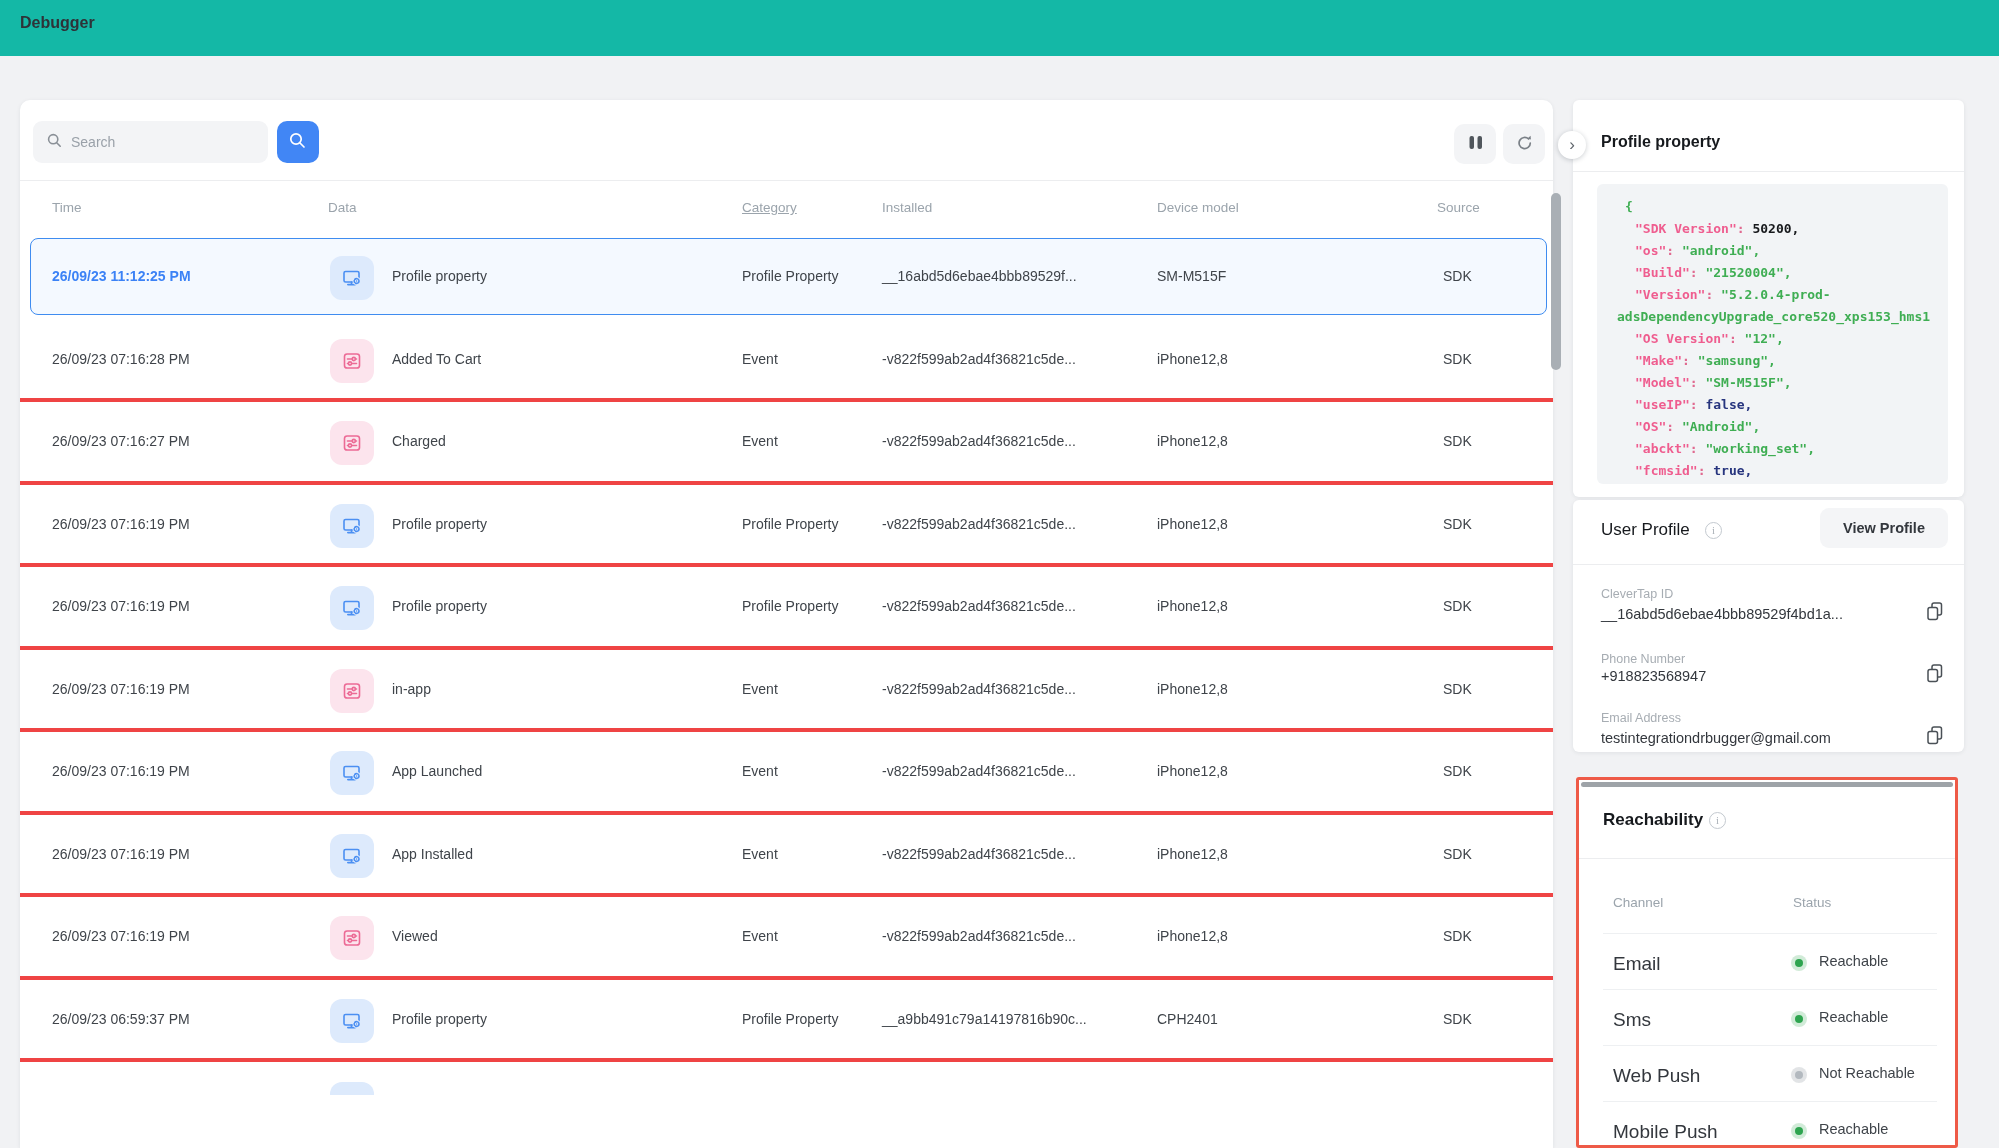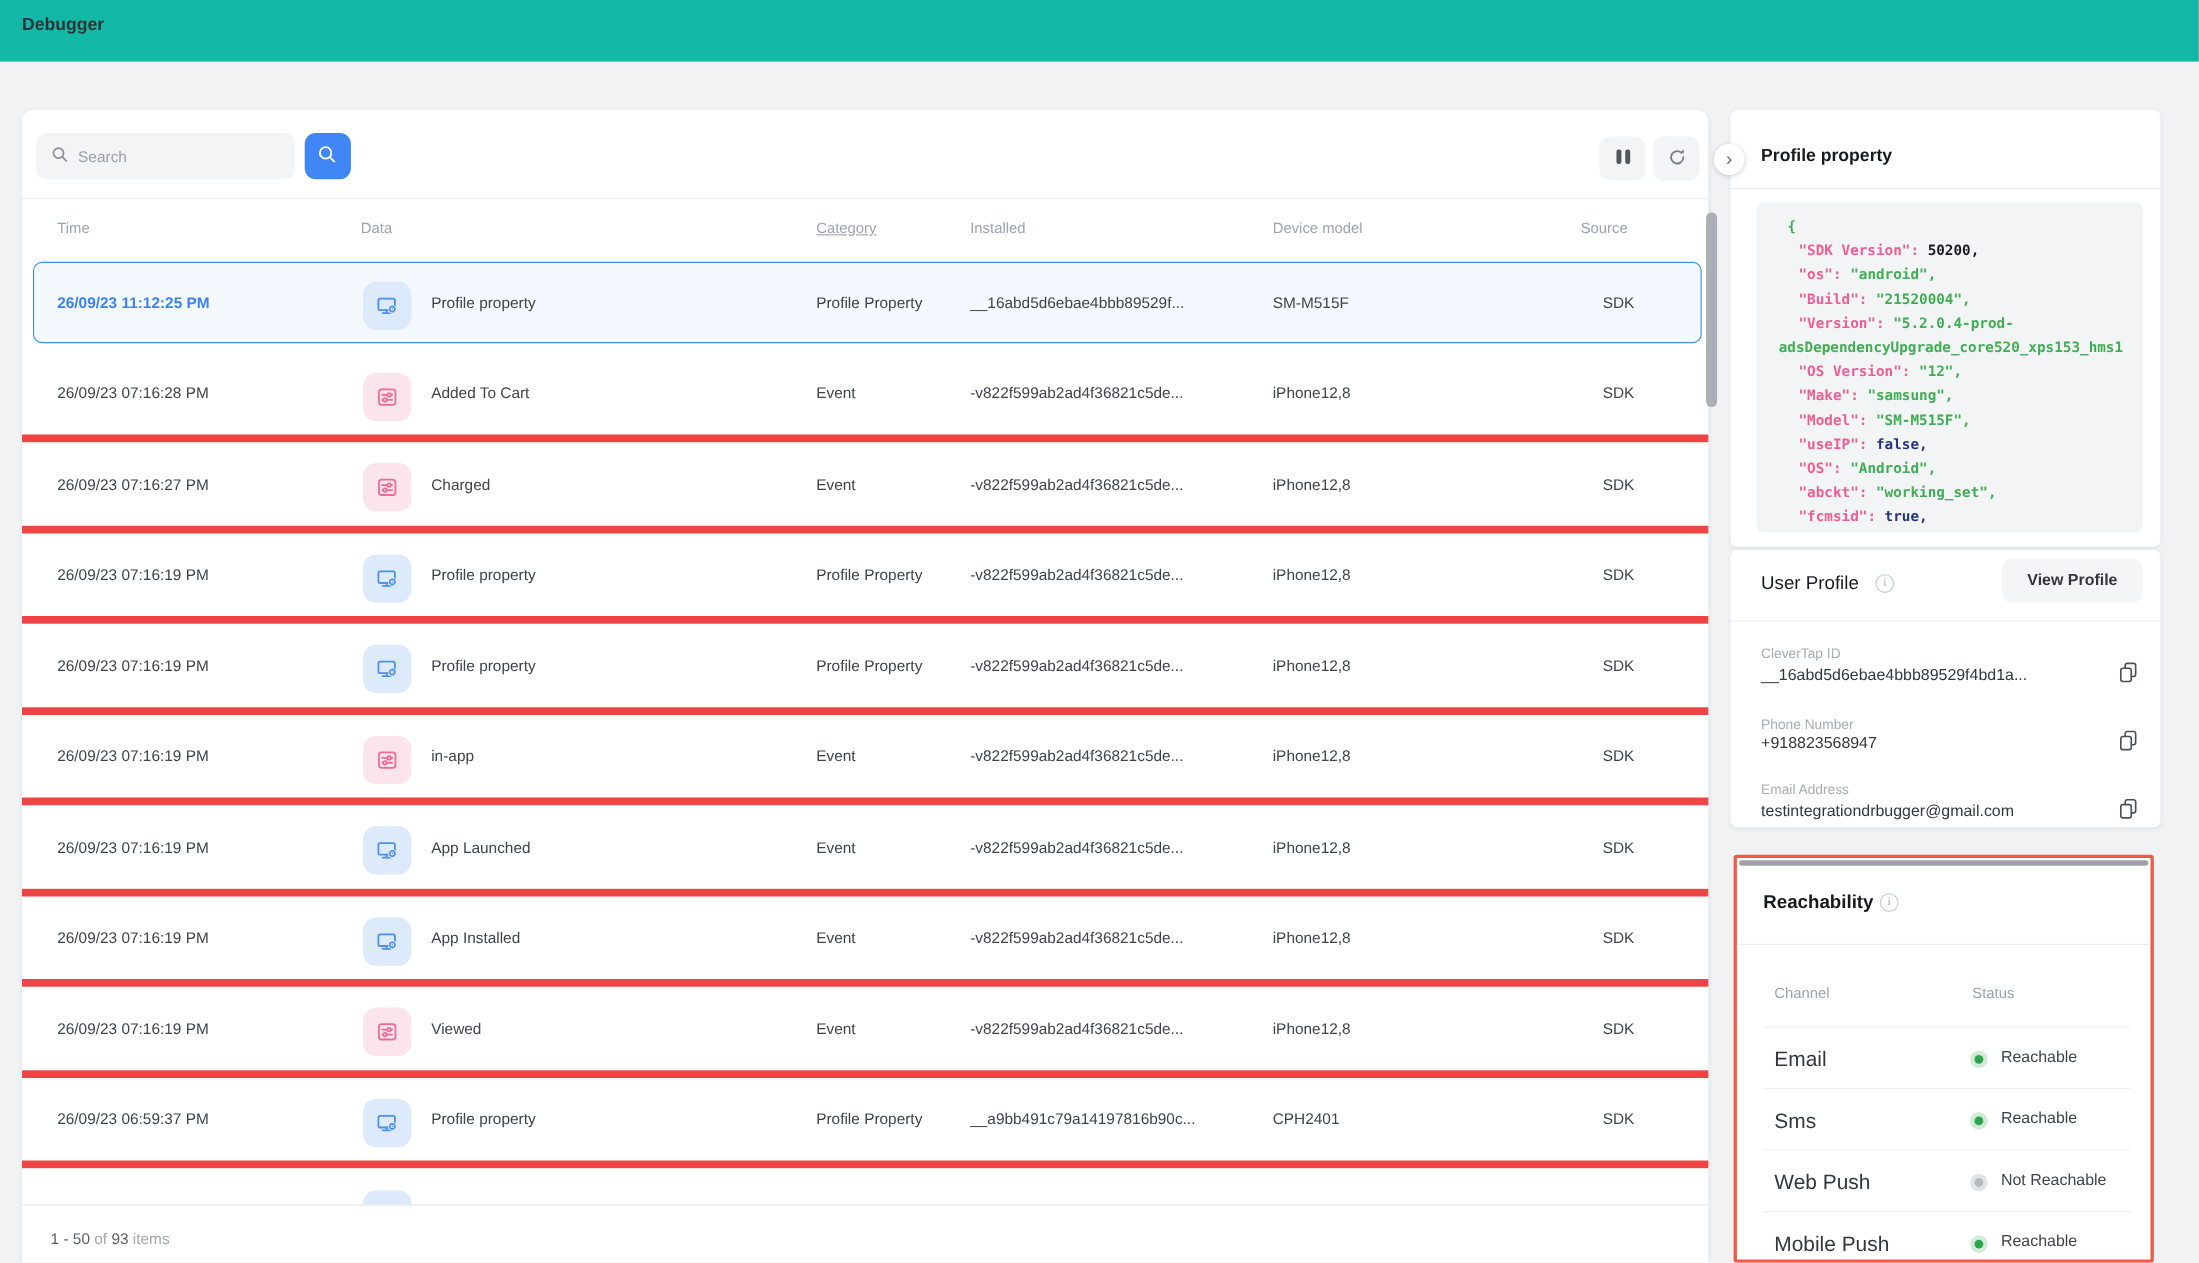--- a/index.html
+++ b/index.html
@@ -20,24 +20,24 @@
   .search-wrap input { border:none; outline:none; background:transparent; font-family:"Liberation Sans",sans-serif; font-size:14px; color:#3f444a; margin-left:9px; width:180px; }
   .search-wrap input::placeholder { color:#9aa1a9; }
   .search-btn { position:absolute; left:257px; top:21px; width:42px; height:42px; background:#4186f5; border:none; border-radius:10px; display:flex; align-items:center; justify-content:center; cursor:pointer; }
   .tool-btn { position:absolute; top:24px; width:42px; height:40px; background:#f3f4f6; border:none; border-radius:10px; display:flex; align-items:center; justify-content:center; cursor:pointer; }
   #pause-btn { left:1434px; }
   #refresh-btn { left:1483px; }
 
   .thead { position:absolute; left:0; top:81px; width:100%; height:56px; }
   .thead span { position:absolute; top:19px; font-size:13.5px; color:#9ba4ac; }
   .rows { position:absolute; left:0; top:137px; width:100%; }
-  .row { position:relative; height:82.5px; border-bottom:7px solid #ef4444; cursor:pointer; }
+  .row { position:relative; height:82.5px; border-bottom:4px solid #ef4444; cursor:pointer; }
   .row .cell { position:absolute; top:50%; transform:translateY(-50%); font-size:14px; color:#3f444a; white-space:nowrap; }
   .c-time { left:32px; } .c-name { left:372px; font-size:14.5px; }
-  .c-cat { left:722px; } .c-id { left:862px; } .c-dev { left:1137px; } .c-src { left:1423px;margin-left:14px; }
+  .c-cat { left:722px; } .c-id { left:862px; } .c-dev { left:1137px; } .c-src { left:1423px; }
   .h-time { left:32px; } .h-data { left:308px; } .h-cat { left:722px;text-decoration:underline; } .h-id { left:862px; } .h-dev { left:1137px; } .h-src { left:1417px; }
 
   .evicon { position:absolute; left:310px; top:19px; width:44px; height:44px; border-radius:12px; display:flex; align-items:center; justify-content:center; }
   .evicon.blue { background:#ddeafc; }
   .evicon.pink { background:#fce4ed; }
 
   .row.selected { border-bottom-color:transparent; }
   .sel-box { position:absolute; left:10px; right:6px; top:1px; bottom:1px; border:1.5px solid #3f8cf0; background:#f4f9ff; border-radius:8px; }
   .row.selected .cell, .row.selected .evicon { z-index:1; }
   .row.selected .c-time { color:#3b82f6; font-weight:600; }
@@ -315,34 +315,20 @@
 
     <div class="partial-row">
       <span class="evicon blue">
           <svg width="22" height="22">
             <use href="#ic-monitor-gear"></use>
           </svg>
         </span>
     </div>
   </div>
 
-  <div class="tfoot">
-    <div class="count">
-      <span>1 - 50</span>
-      <span class="dim">of</span>
-      <span>93</span>
-      <span class="dim">items</span>
-    </div>
-    <div class="pager">
-      
-      
-      
-      
-    </div>
-  </div>
 </div>
 
 <div class="vscroll"></div>
 
 <div class="card" id="panel-a">
   <div class="panel-head">
     <button class="collapse-btn"><span>›</span></button>
     <h2>Profile property</h2>
   </div>
   <div class="json-block">

